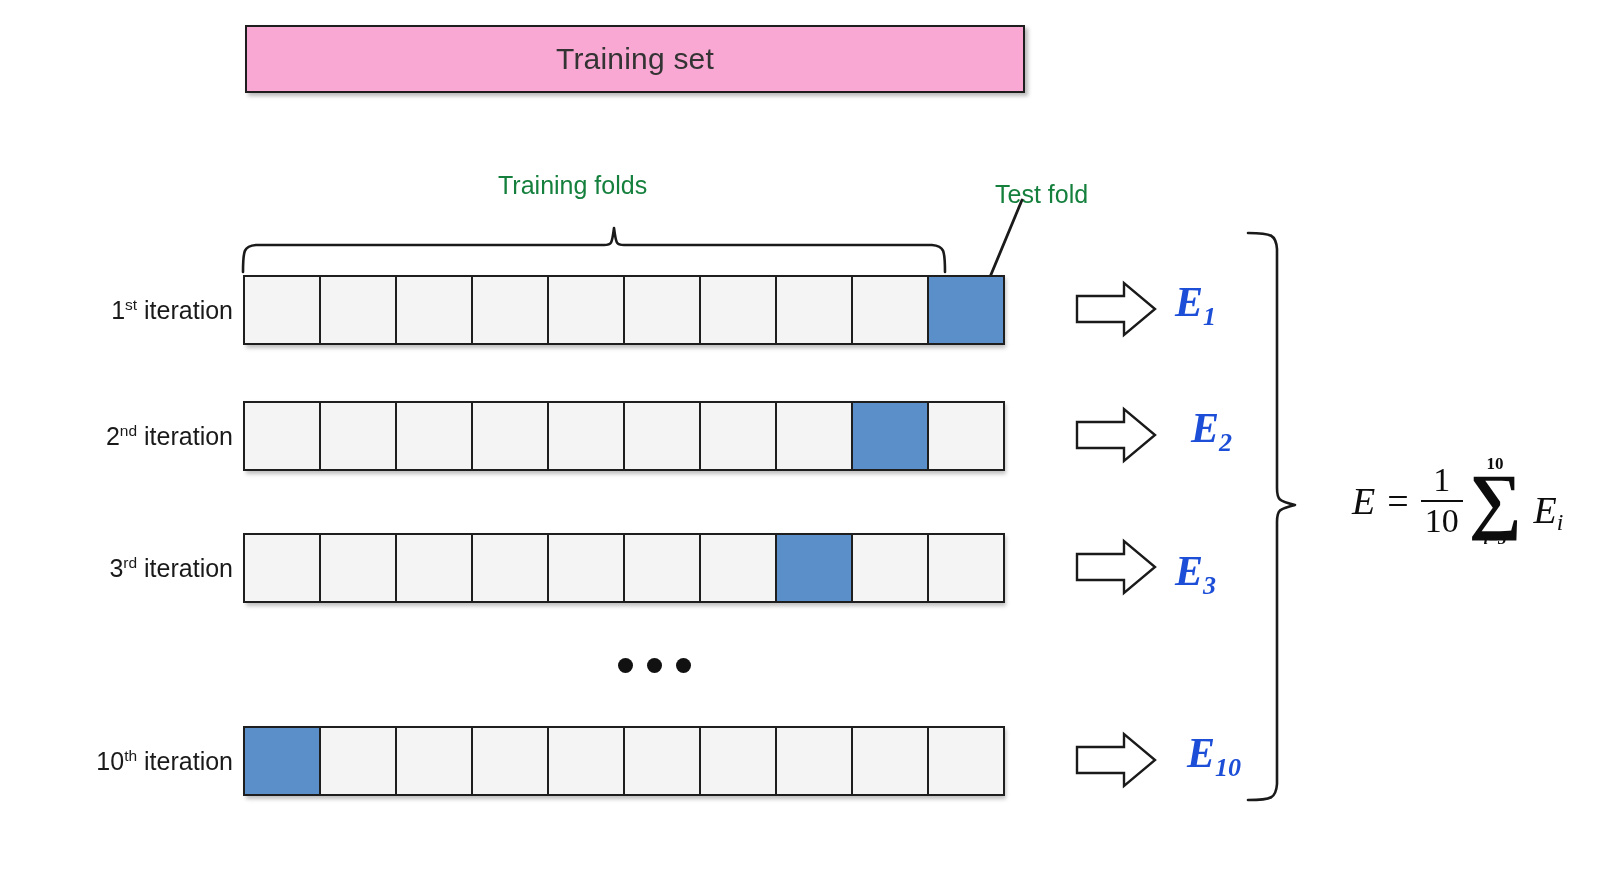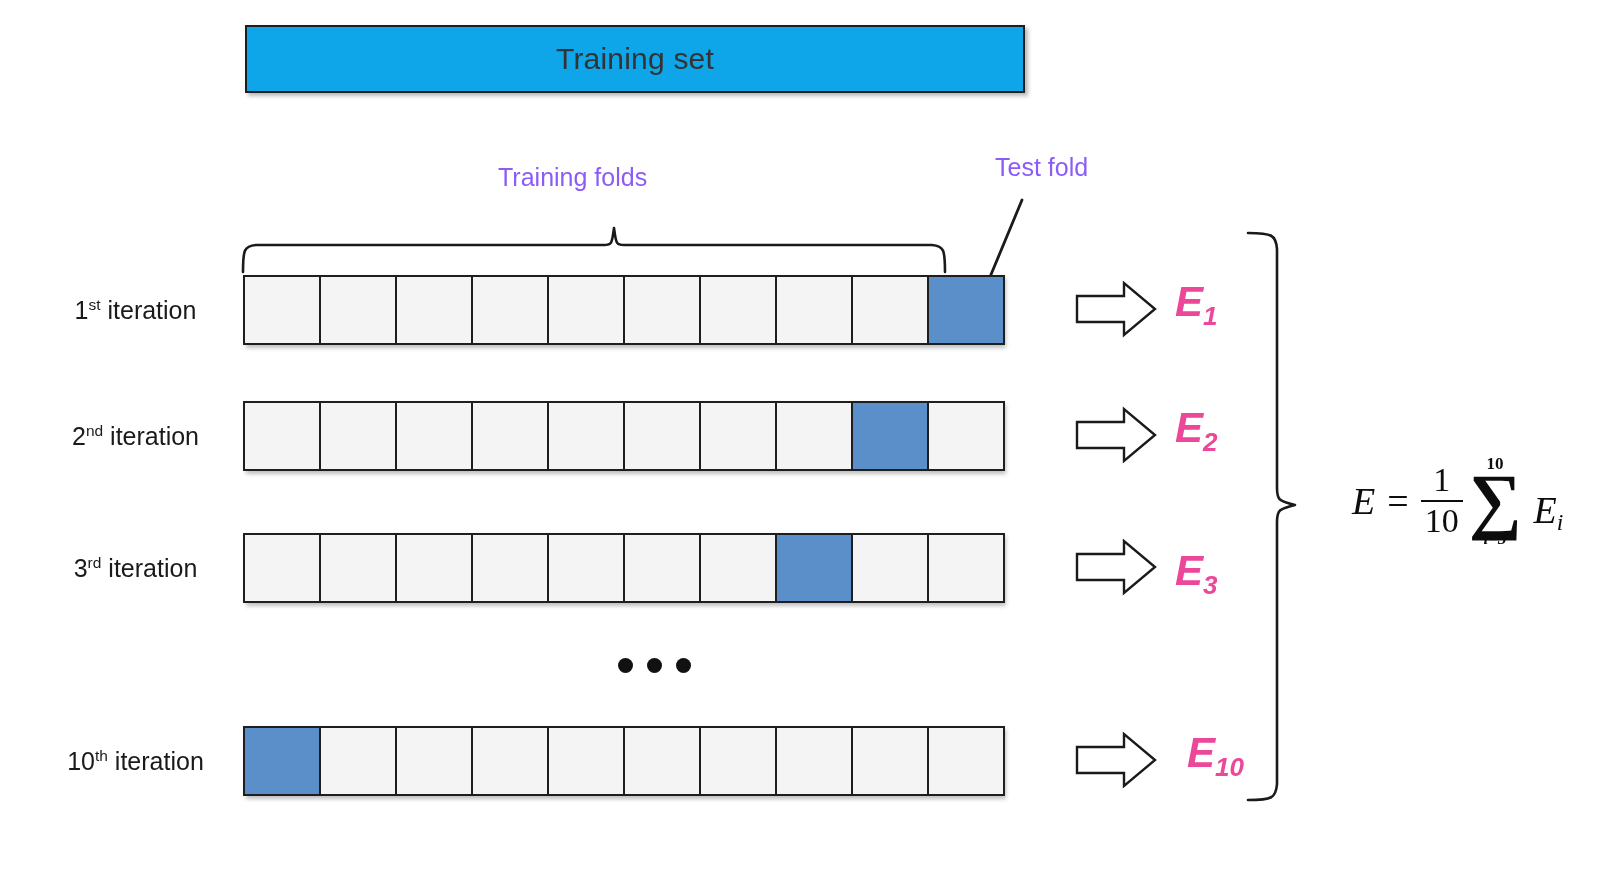--- a/index.html
+++ b/index.html
@@ -24,43 +24,44 @@
     height: 880px;
   }
 
   
   .training-set-box {
     position: absolute;
     left: 245px;
     top: 25px;
     width: 780px;
     height: 68px;
-    background: #0ea5e9;
+    background: #f9a8d4;
     border: 2px solid #1e1e1e;
     box-shadow: 3px 3px 4px rgba(0,0,0,0.28);
     display: flex;
     align-items: center;
     justify-content: center;
     box-sizing: border-box;
   }
   .training-set-label {
     font-size: 30px;
     color: #333333;
     letter-spacing: 0.2px;
   }
 
   
   .ann-label {
     position: absolute;
     font-size: 25px;
-    color: #8b5cf6;
+    color: #15803d;
     white-space: nowrap;
+    margin-top: 8px;
   }
   #training-folds-label { left: 498px; top: 163px; }
-  #test-fold-label { left: 995px; top: 153px; }
+  #test-fold-label { left: 995px; top: 172px; }
 
   
   #overlay {
     position: absolute;
     left: 0;
     top: 0;
     width: 1600px;
     height: 880px;
     pointer-events: none;
   }
@@ -87,21 +88,21 @@
   
   .iter-row {
     position: absolute;
     left: 0;
     height: 70px;
   }
   .iter-label {
     position: absolute;
     left: 38px;
     width: 195px;
-    text-align: center;
+    text-align: right;
     font-size: 25px;
     line-height: 70px;
     color: #1a1a1a;
     white-space: nowrap;
   }
   .iter-label sup {
     font-size: 0.62em;
     vertical-align: super;
     line-height: 0;
   }
@@ -122,25 +123,25 @@
     margin-right: -2px;
   }
   .fold.test {
     background: #5b8fc9;
   }
 
   
   .err-label {
     position: absolute;
     left: 1175px;
-    font-family: Liberation Sans, sans-serif;
+    font-family: Liberation Serif, serif;
     font-style: italic;
     font-weight: bold;
     font-size: 42px;
-    color: #ec4899;
+    color: #1d4ed8;
     white-space: nowrap;
   }
   .err-label .sub {
     font-size: 0.62em;
     vertical-align: -0.35em;
     font-style: italic;
     font-weight: bold;
   }
 
   
@@ -297,21 +298,21 @@
       <div class="fold"></div>
       <div class="fold"></div>
       <div class="fold"></div>
       <div class="fold"></div>
       <div class="fold"></div>
       <div class="fold"></div>
       <div class="fold test"></div>
       <div class="fold"></div>
     </div>
   </div>
-  <div class="err-label" style="top:404px;">
+  <div class="err-label" style="top:404px;margin-left:16px;">
     <span>E</span><span class="sub">2</span>
   </div>
 
   <div class="iter-row" style="top:533px;">
     <div class="iter-label">
       <span>3</span><sup>rd</sup><span> iteration</span>
     </div>
     <div class="folds">
       <div class="fold"></div>
       <div class="fold"></div>

